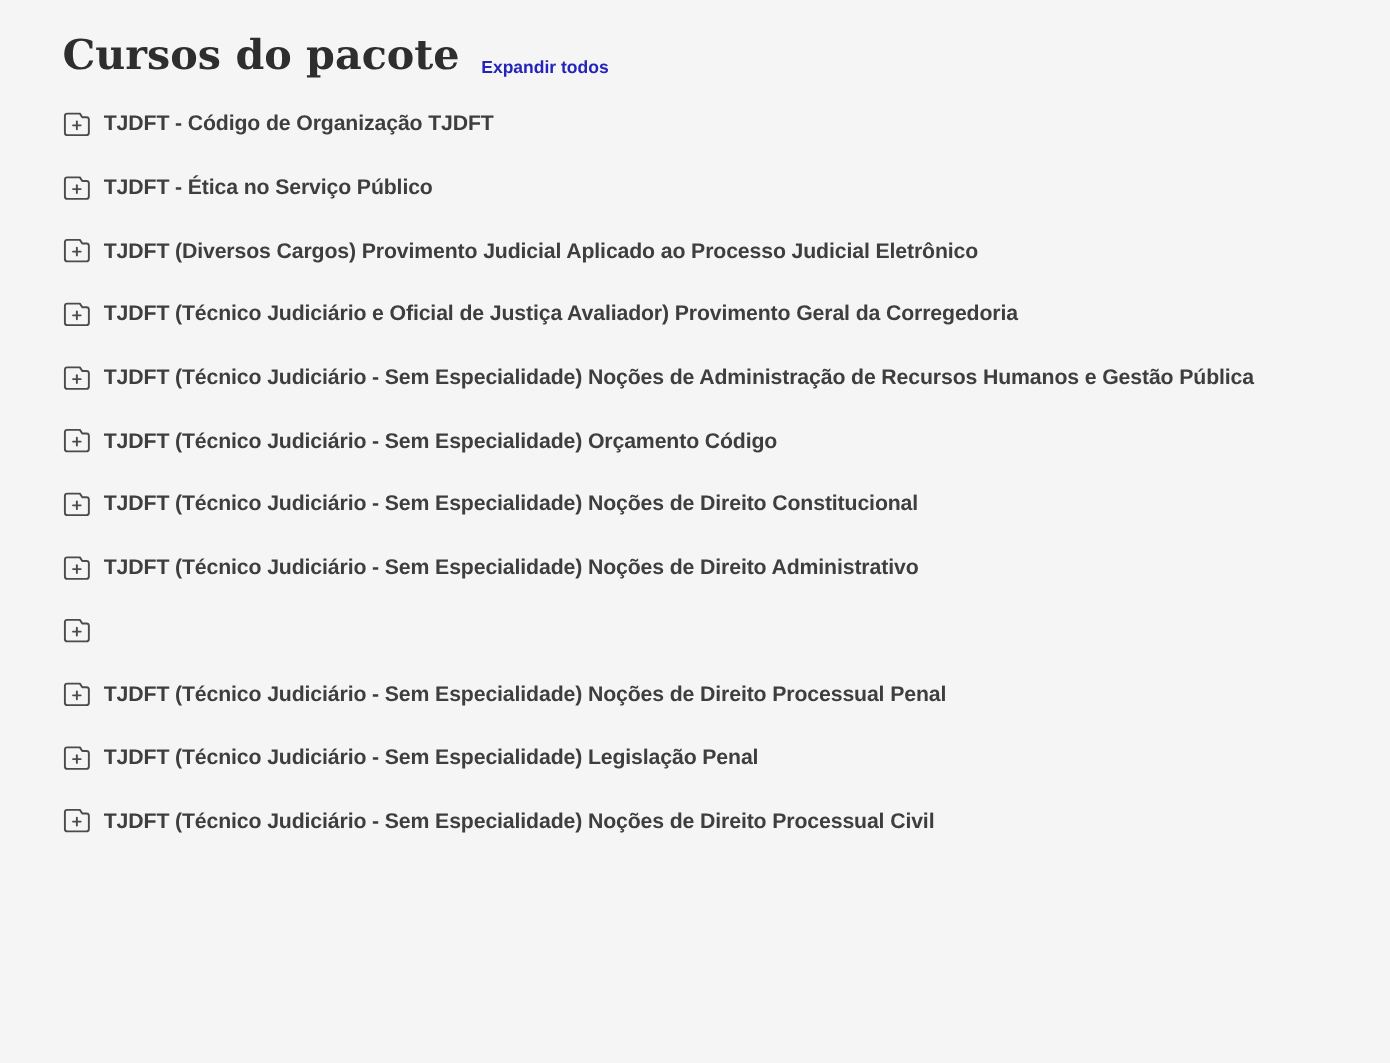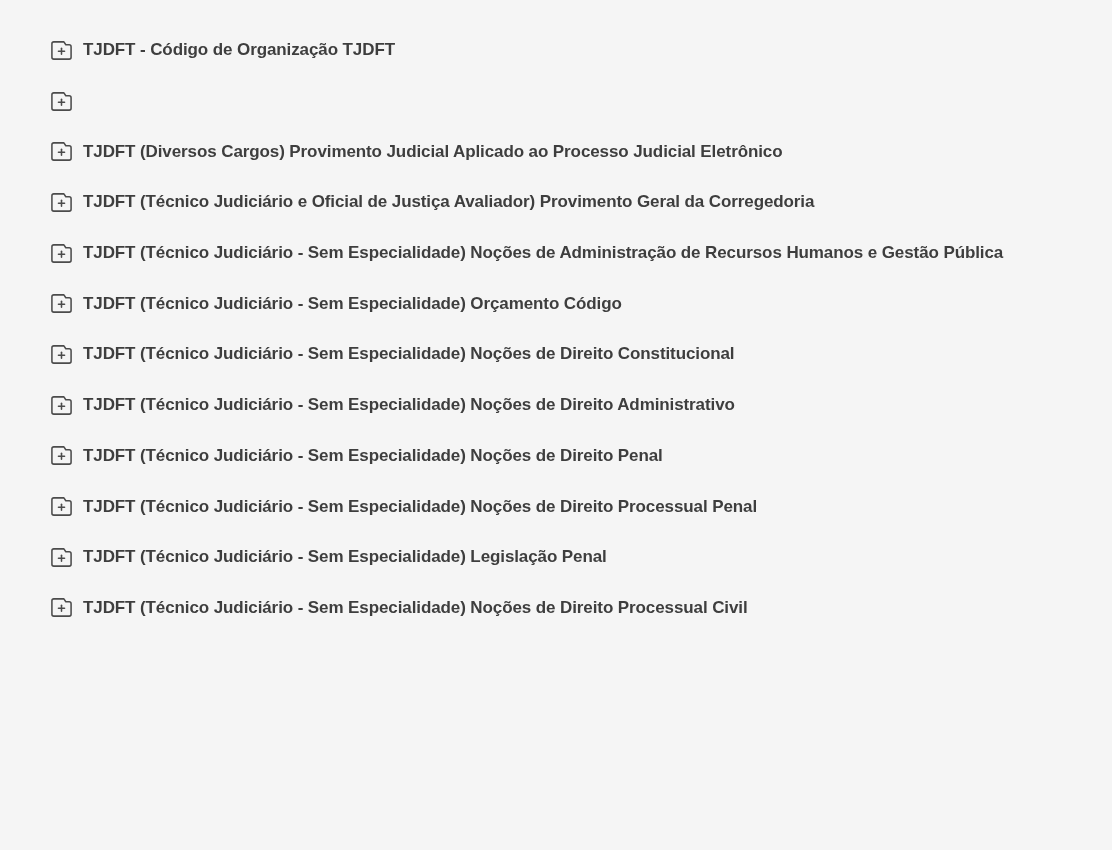--- a/index.html
+++ b/index.html
@@ -68,39 +68,44 @@
     font-weight: 700;
     color: var(--item-text);
     white-space: nowrap;
     letter-spacing: -0.1px;
   }
 </style>
 </head>
 <body>
 
 <div class="container">
+  <div class="header">
+    <h1 class="page-title">Cursos do pacote</h1>
+    <a class="expand-all">Expandir todos</a>
+  </div>
 
   <div class="course-list">
 
   <div class="course-row">
     <svg class="folder-icon" viewBox="0 0 24 24" fill="none" stroke="currentColor" stroke-width="1.6" stroke-linecap="round" stroke-linejoin="round">
       <path d="M22 19a2 2 0 0 1-2 2H4a2 2 0 0 1-2-2V5a2 2 0 0 1 2-2h10.5l2 3h3.5a2 2 0 0 1 2 2z"></path>
       <path d="M12 9.6v6.4"></path>
       <path d="M8.8 12.8h6.4"></path>
     </svg>
     <span class="course-label">TJDFT - Código de Organização TJDFT</span>
   </div>
 
 
   <div class="course-row">
     <svg class="folder-icon" viewBox="0 0 24 24" fill="none" stroke="currentColor" stroke-width="1.6" stroke-linecap="round" stroke-linejoin="round">
       <path d="M22 19a2 2 0 0 1-2 2H4a2 2 0 0 1-2-2V5a2 2 0 0 1 2-2h10.5l2 3h3.5a2 2 0 0 1 2 2z"></path>
       <path d="M12 9.6v6.4"></path>
       <path d="M8.8 12.8h6.4"></path>
     </svg>
+    <span class="course-label">TJDFT - Ética no Serviço Público</span>
   </div>
 
   <div class="course-row">
     <svg class="folder-icon" viewBox="0 0 24 24" fill="none" stroke="currentColor" stroke-width="1.6" stroke-linecap="round" stroke-linejoin="round">
       <path d="M22 19a2 2 0 0 1-2 2H4a2 2 0 0 1-2-2V5a2 2 0 0 1 2-2h10.5l2 3h3.5a2 2 0 0 1 2 2z"></path>
       <path d="M12 9.6v6.4"></path>
       <path d="M8.8 12.8h6.4"></path>
     </svg>
     <span class="course-label">TJDFT (Diversos Cargos) Provimento Judicial Aplicado ao Processo Judicial Eletrônico</span>
   </div>
@@ -149,21 +154,20 @@
     </svg>
     <span class="course-label">TJDFT (Técnico Judiciário - Sem Especialidade) Noções de Direito Administrativo</span>
   </div>
 
   <div class="course-row">
     <svg class="folder-icon" viewBox="0 0 24 24" fill="none" stroke="currentColor" stroke-width="1.6" stroke-linecap="round" stroke-linejoin="round">
       <path d="M22 19a2 2 0 0 1-2 2H4a2 2 0 0 1-2-2V5a2 2 0 0 1 2-2h10.5l2 3h3.5a2 2 0 0 1 2 2z"></path>
       <path d="M12 9.6v6.4"></path>
       <path d="M8.8 12.8h6.4"></path>
     </svg>
-    <span class="course-label">TJDFT (Técnico Judiciário - Sem Especialidade) Noções de Direito Penal</span>
   </div>
 
   <div class="course-row">
     <svg class="folder-icon" viewBox="0 0 24 24" fill="none" stroke="currentColor" stroke-width="1.6" stroke-linecap="round" stroke-linejoin="round">
       <path d="M22 19a2 2 0 0 1-2 2H4a2 2 0 0 1-2-2V5a2 2 0 0 1 2-2h10.5l2 3h3.5a2 2 0 0 1 2 2z"></path>
       <path d="M12 9.6v6.4"></path>
       <path d="M8.8 12.8h6.4"></path>
     </svg>
     <span class="course-label">TJDFT (Técnico Judiciário - Sem Especialidade) Noções de Direito Processual Penal</span>
   </div>

